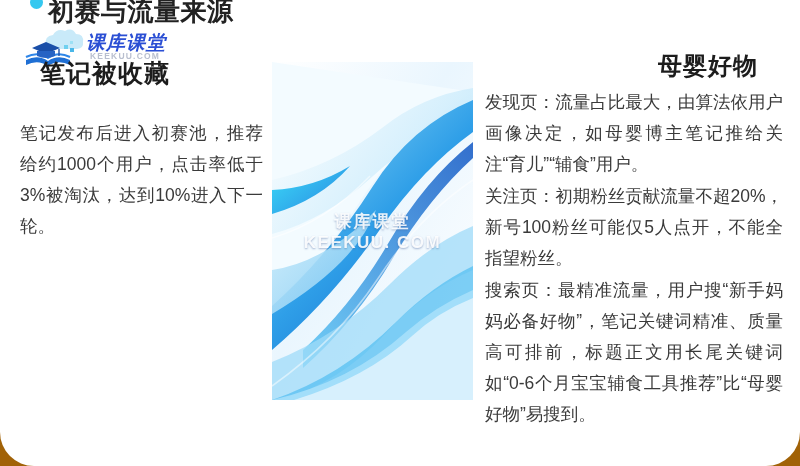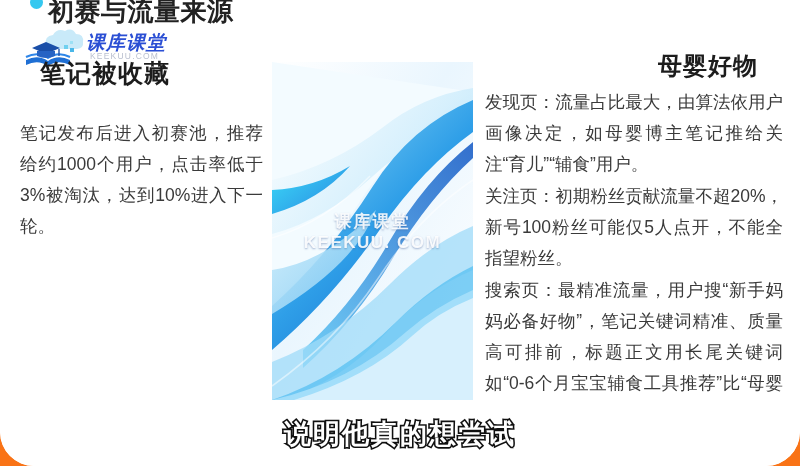--- a/index.html
+++ b/index.html
@@ -7,21 +7,21 @@
     width:800px; height:466px;
     background:#000;
     font-family:"Liberation Sans", sans-serif;
     overflow:hidden;
   }
 
   
   #screen {
     position:relative;
     width:800px; height:466px;
-    background:#f97316;
+    background:#a16207;
   }
   #card {
     position:absolute;
     left:0; top:0; width:800px; height:466px;
     background:#ffffff;
     border-radius:0 0 34px 34px;
     overflow:hidden;
   }
 
   
@@ -44,21 +44,21 @@
   #logo svg { position:absolute; left:0; top:0; }
   #logo-text {
     position:absolute; left:62px; top:3px;
     font-size:19px; font-weight:bold; color:#2b4fd4;
     font-family:"Liberation Serif", serif;
     font-style:italic; letter-spacing:1px;
     white-space:nowrap;
   }
   #logo-sub {
     position:absolute; left:66px; top:24px;
-    font-size:8.5px; font-weight:normal; color:#b9bfcf;
+    font-size:8.5px; font-weight:bold; color:#b9bfcf;
     letter-spacing:1.2px; white-space:nowrap;
   }
 
   
   #left-heading {
     position:absolute; left:40px; top:57px;
     font-size:25px; font-weight:bold; color:#1c1c1c;
     letter-spacing:1px; white-space:nowrap;
   }
   #left-body {
@@ -222,18 +222,15 @@
       </div>
     </div>
 
     <div id="right-heading">母婴好物</div>
     <div id="right-body">
       <p>发现页：流量占比最大，由算法依用户画像决定，如母婴博主笔记推给关注“育儿”“辅食”用户。</p>
       <p>关注页：初期粉丝贡献流量不超20%，新号100粉丝可能仅5人点开，不能全指望粉丝。</p>
       <p>搜索页：最精准流量，用户搜“新手妈妈必备好物”，笔记关键词精准、质量高可排前，标题正文用长尾关键词如“0‑6个月宝宝辅食工具推荐”比“母婴好物”易搜到。</p>
     </div>
 
-    <div id="caption-bar">
-      <div id="caption">说明他真的想尝试</div>
-    </div>
 
   </div>
 </div>
 
 </body></html>

